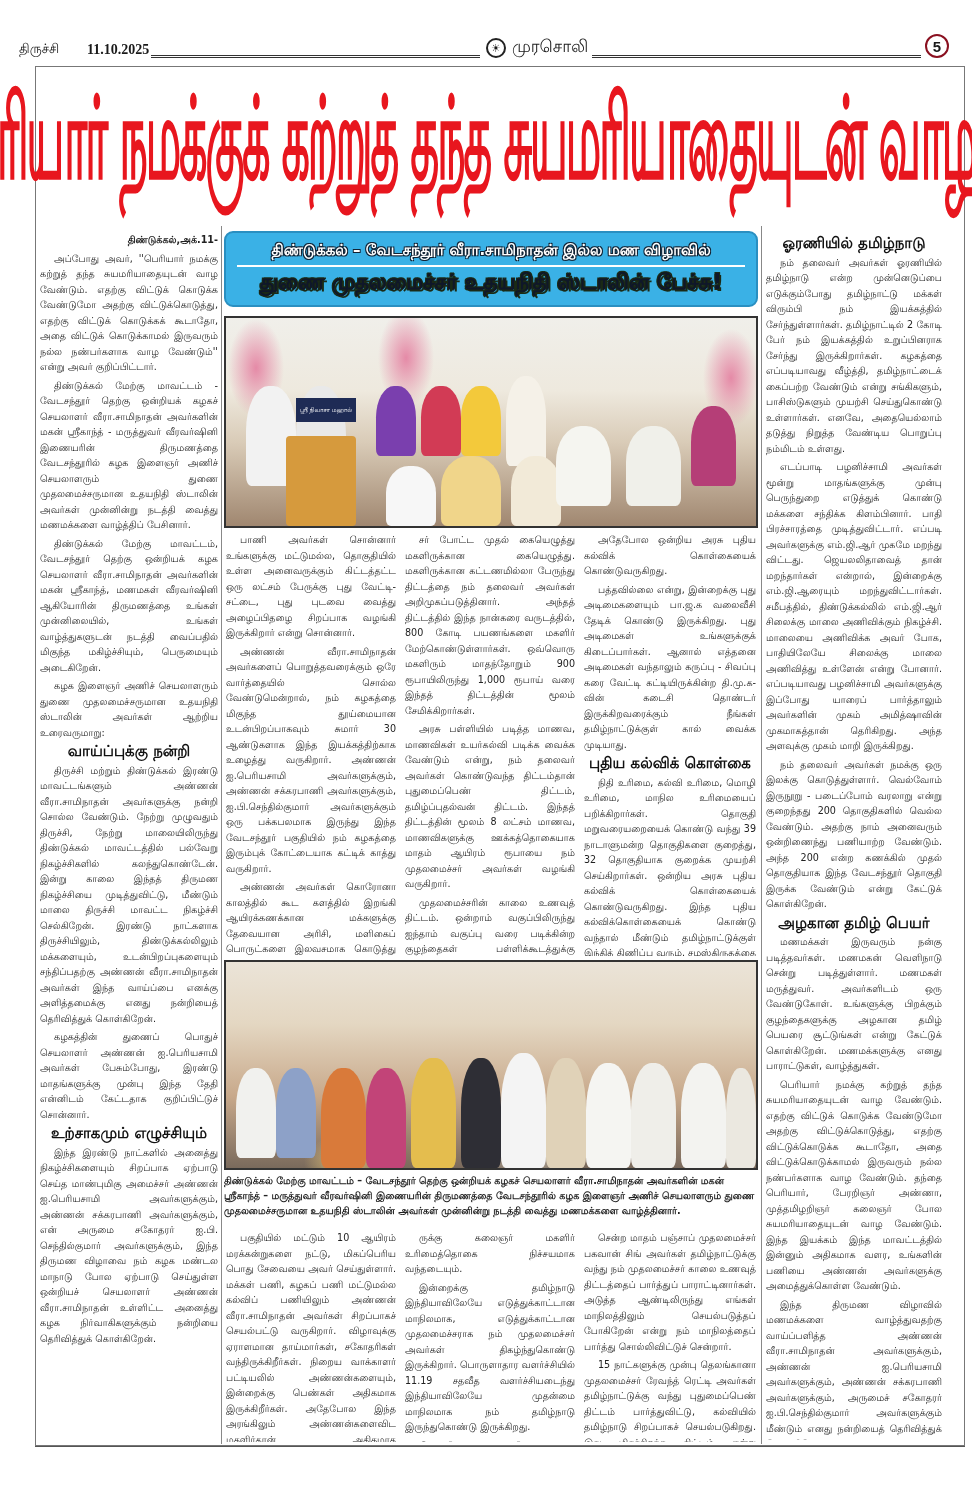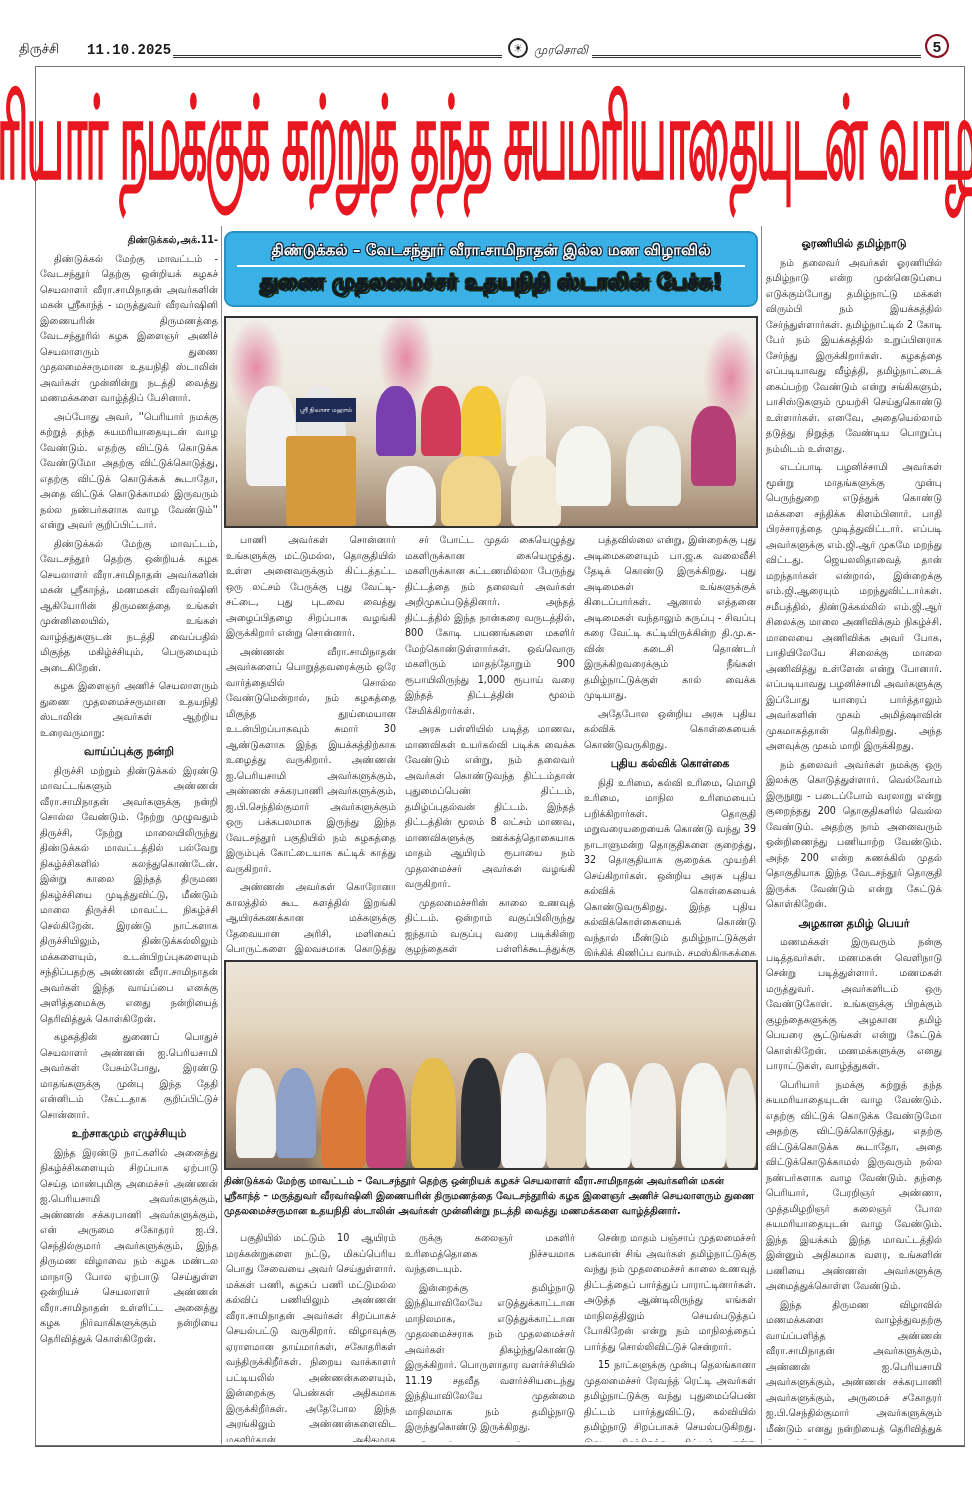--- a/index.html
+++ b/index.html
@@ -1,34 +1,34 @@
 <!DOCTYPE html>
 <html><head>
 <meta charset="utf-8">
 <style>
   * { box-sizing: border-box; margin: 0; padding: 0; }
   html, body { width: 972px; height: 1500px; background: #ffffff; overflow: hidden; }
   body { font-family: "DejaVu Sans", sans-serif; color: #1a1a1a; position: relative; }
 
   .masthead { position: absolute; top: 36px; left: 19px; width: 930px; height: 22px; display: flex; align-items: flex-end; font-size: 13px; }
   .masthead .city { font-weight: normal; margin-right: 28px; }
-  .masthead .date { font-family: Liberation Mono, monospace; font-weight: bold; font-size: 14px; }
+  .masthead .date { font-family: Liberation Serif, serif; font-weight: bold; font-size: 14px; }
   .masthead .rule { flex: 1; height: 3px; border-top: 1px solid #333; border-bottom: 1px solid #333; margin: 0 2px; }
   .masthead .logo { width: 20px; height: 20px; border: 2px solid #222; border-radius: 50%; display: flex; align-items: center; justify-content: center; font-size: 11px; margin: 0 4px; }
-  .masthead .paper { font-size: 12px; margin: 0 2px; font-style: italic; }
+  .masthead .paper { font-size: 17px; margin: 0 2px; }
   .masthead .pageno { width: 24px; height: 24px; border: 2px solid #8a1020; border-radius: 50%; display: flex; align-items: center; justify-content: center; font-family: "Liberation Sans", sans-serif; font-weight: bold; font-size: 15px; margin-left: 2px; }
 
   .frame { position: absolute; top: 66px; left: 35px; width: 930px; height: 1380px; border: 1px solid #777; }
 
   .headline { position: absolute; top: 70px; left: 38px; width: 924px; height: 150px; display: flex; align-items: center; justify-content: center; }
   .headline span { font-family: "DejaVu Sans", sans-serif; font-weight: bold; color: #e8161e; font-size: 44px; letter-spacing: -2px; transform: scaleY(2.6); display: inline-block; white-space: nowrap; }
 
   .col { position: absolute; font-size: 9.6px; line-height: 15.5px; text-align: justify; overflow: hidden; color: #222; }
   .col p { text-indent: 14px; margin-bottom: 3px; }
-  .col h4 { text-align: center; font-size: 11px; font-weight: bold; margin: 4px 0 3px; color: #111; }
+  .col h4 { text-align: center; font-size: 15px; font-weight: bold; margin: 4px 0 3px; color: #111; }
   .col .dateline { text-align: right; font-weight: bold; }
 
   .vline { position: absolute; width: 1px; background: #888; }
 
   .subhead { position: absolute; top: 231px; left: 224px; width: 534px; height: 76px; background: #3ab1e6; border-radius: 9px; border: 2px solid #2a8fc1; display: flex; flex-direction: column; align-items: center; justify-content: center; }
   .subhead .line1 { color: #ffffff; font-weight: bold; font-size: 15px; text-shadow: 1px 1px 0 #123, -1px -1px 0 #123, 1px -1px 0 #123, -1px 1px 0 #123; margin-bottom: 4px; }
   .subhead .divider { width: 96%; height: 2px; background: #ffffff; margin-bottom: 3px; }
   .subhead .line2 { color: #0f172a; font-weight: bold; font-size: 21px; text-shadow: 2px 2px 0 #1b2a16, -1px -1px 0 #1b2a16, 1px -1px 0 #1b2a16, -1px 1px 0 #1b2a16; }
 
   .photo { position: absolute; border: 2px solid #333; overflow: hidden; }
@@ -64,22 +64,22 @@
 </div>
 
 <div class="frame"></div>
 
 <div class="headline">
   <span>தந்தை பெரியார் நமக்குக் கற்றுத் தந்த சுயமரியாதையுடன் வாழ வேண்டும்!</span>
 </div>
 
 <div class="col" id="left-col" style="top:232px;left:40px;width:178px;height:1208px;">
     <p class="dateline">திண்டுக்கல்,அக்.11-</p>
+    <p>அப்போது அவர், ''பெரியார் நமக்கு கற்றுத் தந்த சுயமரியாதையுடன் வாழ வேண்டும். எதற்கு விட்டுக் கொடுக்க வேண்டுமோ அதற்கு விட்டுக்கொடுத்து, எதற்கு விட்டுக் கொடுக்கக் கூடாதோ, அதை விட்டுக் கொடுக்காமல் இருவரும் நல்ல நண்பர்களாக வாழ வேண்டும்'' என்று அவர் குறிப்பிட்டார்.</p>
     <p>திண்டுக்கல் மேற்கு மாவட்டம் - வேடசந்தூர் தெற்கு ஒன்றியக் கழகச் செயலாளர் வீரா.சாமிநாதன் அவர்களின் மகன் ஸ்ரீகாந்த் - மருத்துவர் வீரவர்ஷினி இணையரின் திருமணத்தை வேடசந்தூரில் கழக இளைஞர் அணிச் செயலாளரும் துணை முதலமைச்சருமான உதயநிதி ஸ்டாலின் அவர்கள் முன்னின்று நடத்தி வைத்து மணமக்களை வாழ்த்திப் பேசினார்.</p>
-    <p>அப்போது அவர், ''பெரியார் நமக்கு கற்றுத் தந்த சுயமரியாதையுடன் வாழ வேண்டும். எதற்கு விட்டுக் கொடுக்க வேண்டுமோ அதற்கு விட்டுக்கொடுத்து, எதற்கு விட்டுக் கொடுக்கக் கூடாதோ, அதை விட்டுக் கொடுக்காமல் இருவரும் நல்ல நண்பர்களாக வாழ வேண்டும்'' என்று அவர் குறிப்பிட்டார்.</p>
     <p>திண்டுக்கல் மேற்கு மாவட்டம், வேடசந்தூர் தெற்கு ஒன்றியக் கழக செயலாளர் வீரா.சாமிநாதன் அவர்களின் மகன் ஸ்ரீகாந்த், மணமகள் வீரவர்ஷினி ஆகியோரின் திருமணத்தை உங்கள் முன்னிலையில், உங்கள் வாழ்த்துகளுடன் நடத்தி வைப்பதில் மிகுந்த மகிழ்ச்சியும், பெருமையும் அடைகிறேன்.</p>
     <p>கழக இளைஞர் அணிச் செயலாளரும் துணை முதலமைச்சருமான உதயநிதி ஸ்டாலின் அவர்கள் ஆற்றிய உரைவருமாறு:</p>
     <h4>வாய்ப்புக்கு நன்றி</h4>
     <p>திருச்சி மற்றும் திண்டுக்கல் இரண்டு மாவட்டங்களும் அண்ணன் வீரா.சாமிநாதன் அவர்களுக்கு நன்றி சொல்ல வேண்டும். நேற்று முழுவதும் திருச்சி, நேற்று மாலையிலிருந்து திண்டுக்கல் மாவட்டத்தில் பல்வேறு நிகழ்ச்சிகளில் கலந்துகொண்டேன். இன்று காலை இந்தத் திருமண நிகழ்ச்சியை முடித்துவிட்டு, மீண்டும் மாலை திருச்சி மாவட்ட நிகழ்ச்சி செல்கிறேன். இரண்டு நாட்களாக திருச்சியிலும், திண்டுக்கல்லிலும் மக்களையும், உடன்பிறப்புகளையும் சந்திப்பதற்கு அண்ணன் வீரா.சாமிநாதன் அவர்கள் இந்த வாய்ப்பை எனக்கு அளித்தமைக்கு எனது நன்றியைத் தெரிவித்துக் கொள்கிறேன்.</p>
     <p>கழகத்தின் துணைப் பொதுச் செயலாளர் அண்ணன் ஐ.பெரியசாமி அவர்கள் பேசும்போது, இரண்டு மாதங்களுக்கு முன்பு இந்த தேதி என்னிடம் கேட்டதாக குறிப்பிட்டுச் சொன்னார்.</p>
     <h4>உற்சாகமும் எழுச்சியும்</h4>
     <p>இந்த இரண்டு நாட்களில் அனைத்து நிகழ்ச்சிகளையும் சிறப்பாக ஏற்பாடு செய்த மாண்புமிகு அமைச்சர் அண்ணன் ஐ.பெரியசாமி அவர்களுக்கும், அண்ணன் சக்கரபாணி அவர்களுக்கும், என் அருமை சகோதரர் ஐ.பி. செந்தில்குமார் அவர்களுக்கும், இந்த திருமண விழாவை நம் கழக மண்டல மாநாடு போல ஏற்பாடு செய்துள்ள ஒன்றியச் செயலாளர் அண்ணன் வீரா.சாமிநாதன் உள்ளிட்ட அனைத்து கழக நிர்வாகிகளுக்கும் நன்றியை தெரிவித்துக் கொள்கிறேன்.</p>
   </div>
 <div class="vline" style="top:226px;left:221px;height:1218px;"></div>
 
@@ -112,22 +112,22 @@
     <p>பாணி அவர்கள் சொன்னார் உங்களுக்கு மட்டுமல்ல, தொகுதியில் உள்ள அனைவருக்கும் கிட்டத்தட்ட ஒரு லட்சம் பேருக்கு புது வேட்டி-சட்டை, புது புடவை வைத்து அழைப்பிதழை சிறப்பாக வழங்கி இருக்கிறார் என்று சொன்னார்.</p>
     <p>அண்ணன் வீரா.சாமிநாதன் அவர்களைப் பொறுத்தவரைக்கும் ஒரே வார்த்தையில் சொல்ல வேண்டுமென்றால், நம் கழகத்தை மிகுந்த தூய்மையான உடன்பிறப்பாகவும் சுமார் 30 ஆண்டுகளாக இந்த இயக்கத்திற்காக உழைத்து வருகிறார். அண்ணன் ஐ.பெரியசாமி அவர்களுக்கும், அண்ணன் சக்கரபாணி அவர்களுக்கும், ஐ.பி.செந்தில்குமார் அவர்களுக்கும் ஒரு பக்கபலமாக இருந்து இந்த வேடசந்தூர் பகுதியில் நம் கழகத்தை இரும்புக் கோட்டையாக கட்டிக் காத்து வருகிறார்.</p>
     <p>அண்ணன் அவர்கள் கொரோனா காலத்தில் கூட களத்தில் இறங்கி ஆயிரக்கணக்கான மக்களுக்கு தேவையான அரிசி, மளிகைப் பொருட்களை இலவசமாக கொடுத்து உதவினார். கொரோனா இரண்டாம் அலையின் போது 20 லட்சம் ரூபாய் மதிப்பிலான ஆக்ஸிஜன் சிலிண்டர்களை கொடுத்து மக்களுக்கு உதவியிருக்கிறார். தனது சொந்த செலவில் பள்ளிகளுக்கு ஸ்மார்ட் வகுப்புகளை, மருத்துவமனைக்கு தேவையான உபகரணங்களை வழங்கியுள்ளார். இதற்காக பாராட்டி இந்த ஒன்றியத்தின் நம் ஒன்றியக் கழகச் செயலாளர் அண்ணன் வீரா.சாமிநாதன் அவர்கள்.</p>
   </div>
 <div class="col" id="mid-up-1" style="top:532px;left:405px;width:170px;height:424px;">
     <p>சர் போட்ட முதல் கையெழுத்து மகளிருக்கான கையெழுத்து. மகளிருக்கான கட்டணமில்லா பேருந்து திட்டத்தை நம் தலைவர் அவர்கள் அறிமுகப்படுத்தினார். அந்தத் திட்டத்தில் இந்த நான்கரை வருடத்தில், 800 கோடி பயணங்களை மகளிர் மேற்கொண்டுள்ளார்கள். ஒவ்வொரு மகளிரும் மாதந்தோறும் 900 ரூபாயிலிருந்து 1,000 ரூபாய் வரை இந்தத் திட்டத்தின் மூலம் சேமிக்கிறார்கள்.</p>
     <p>அரசு பள்ளியில் படித்த மாணவ, மாணவிகள் உயர்கல்வி படிக்க வைக்க வேண்டும் என்று, நம் தலைவர் அவர்கள் கொண்டுவந்த திட்டம்தான் புதுமைப்பெண் திட்டம், தமிழ்ப்புதல்வன் திட்டம். இந்தத் திட்டத்தின் மூலம் 8 லட்சம் மாணவ, மாணவிகளுக்கு ஊக்கத்தொகையாக மாதம் ஆயிரம் ரூபாயை நம் முதலமைச்சர் அவர்கள் வழங்கி வருகிறார்.</p>
     <p>முதலமைச்சரின் காலை உணவுத் திட்டம். ஒன்றாம் வகுப்பிலிருந்து ஐந்தாம் வகுப்பு வரை படிக்கின்ற குழந்தைகள் பள்ளிக்கூடத்துக்கு வந்தால், முதலில் தரமான காலை உணவு, அதன்பிறகு தரமான கல்வியை நம் அரசு கொடுக்கிறது. ஒவ்வொரு நாளும் 22 லட்சம் குழந்தைகளை முதலமைச்சர் காலை உணவு திட்டத்தின் மூலம் பயன்பெறுகிறார்கள்.</p>
   </div>
 <div class="col" id="mid-up-2" style="top:532px;left:584px;width:172px;height:424px;">
+    <p>அதேபோல ஒன்றிய அரசு புதிய கல்விக் கொள்கையைக் கொண்டுவருகிறது.</p>
     <p>பத்தவில்லை என்று, இன்றைக்கு புது அடிமைகளையும் பா.ஜ.க வலைவீசி தேடிக் கொண்டு இருக்கிறது. புது அடிமைகள் உங்களுக்குக் கிடைப்பார்கள். ஆனால் எத்தனை அடிமைகள் வந்தாலும் கருப்பு - சிவப்பு கரை வேட்டி கட்டியிருக்கின்ற தி.மு.க-வின் கடைசி தொண்டர் இருக்கிறவரைக்கும் நீங்கள் தமிழ்நாட்டுக்குள் கால் வைக்க முடியாது.</p>
-    <p>அதேபோல ஒன்றிய அரசு புதிய கல்விக் கொள்கையைக் கொண்டுவருகிறது.</p>
     <h4>புதிய கல்விக் கொள்கை</h4>
     <p>நிதி உரிமை, கல்வி உரிமை, மொழி உரிமை, மாநில உரிமையைப் பறிக்கிறார்கள். தொகுதி மறுவரையறையைக் கொண்டு வந்து 39 நாடாளுமன்ற தொகுதிகளை குறைத்து, 32 தொகுதியாக குறைக்க முயற்சி செய்கிறார்கள். ஒன்றிய அரசு புதிய கல்விக் கொள்கையைக் கொண்டுவருகிறது. இந்த புதிய கல்விக்கொள்கையைக் கொண்டு வந்தால் மீண்டும் தமிழ்நாட்டுக்குள் இந்தித் திணிப்பு வரும். சமஸ்கிருதத்தை எப்படியாவது தமிழ்நாட்டுக்குள் திணிக்க வேண்டும் என்ற எண்ணத்தோடு புதிய கல்விக்கொள்கையை கொண்டு வருகிறார்கள்.</p>
   </div>
 
 <div class="photo photo2" title="மணமக்களுடன் துணை முதலமைச்சர் உதயநிதி ஸ்டாலின் மற்றும் கழக நிர்வாகிகள் குழு படம்">
   <div class="people">
     <div class="person" style="left:10px;bottom:10px;width:40px;height:90px;background:#f1f1ee;"></div>
     <div class="person" style="left:50px;bottom:10px;width:40px;height:90px;background:#8da1c8;"></div>
     <div class="person" style="left:95px;bottom:0;width:45px;height:100px;background:#d97a3a;"></div>
     <div class="person" style="left:140px;bottom:0;width:40px;height:100px;background:#c24478;"></div>

